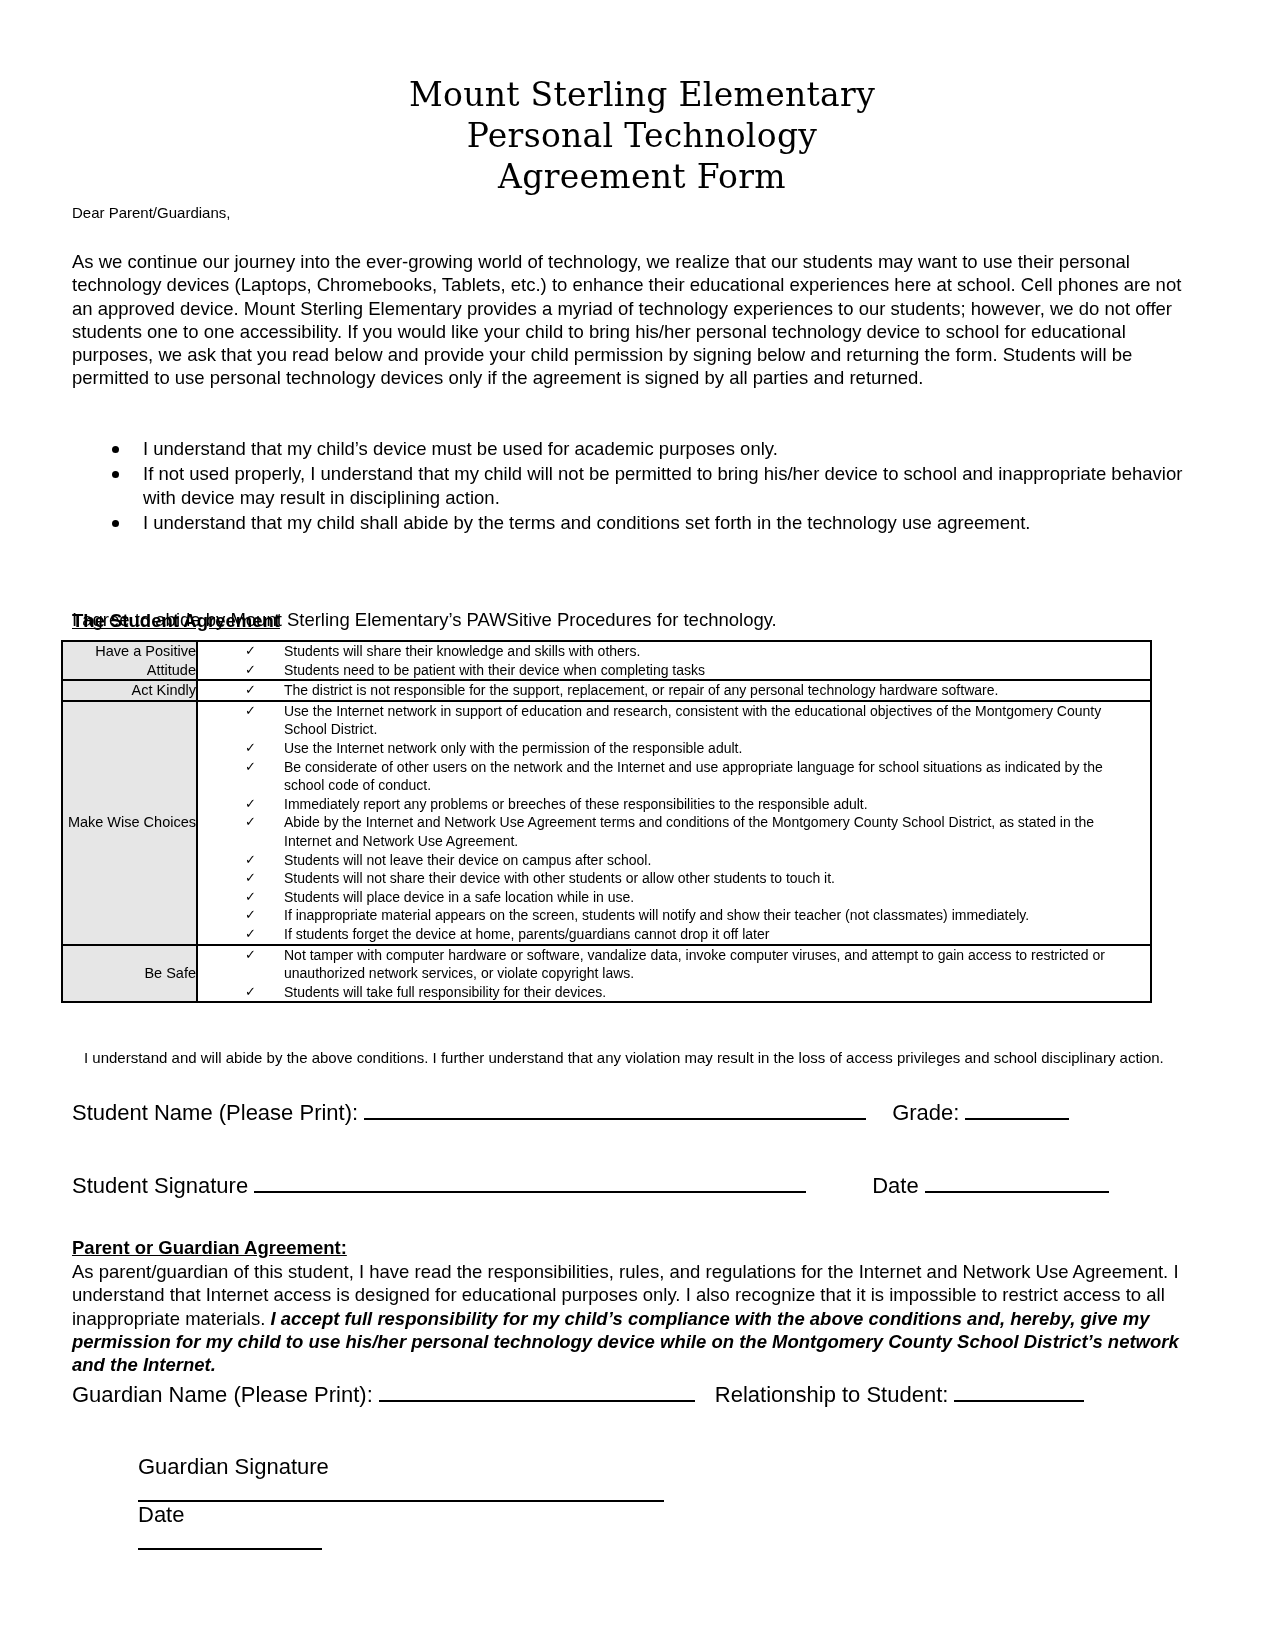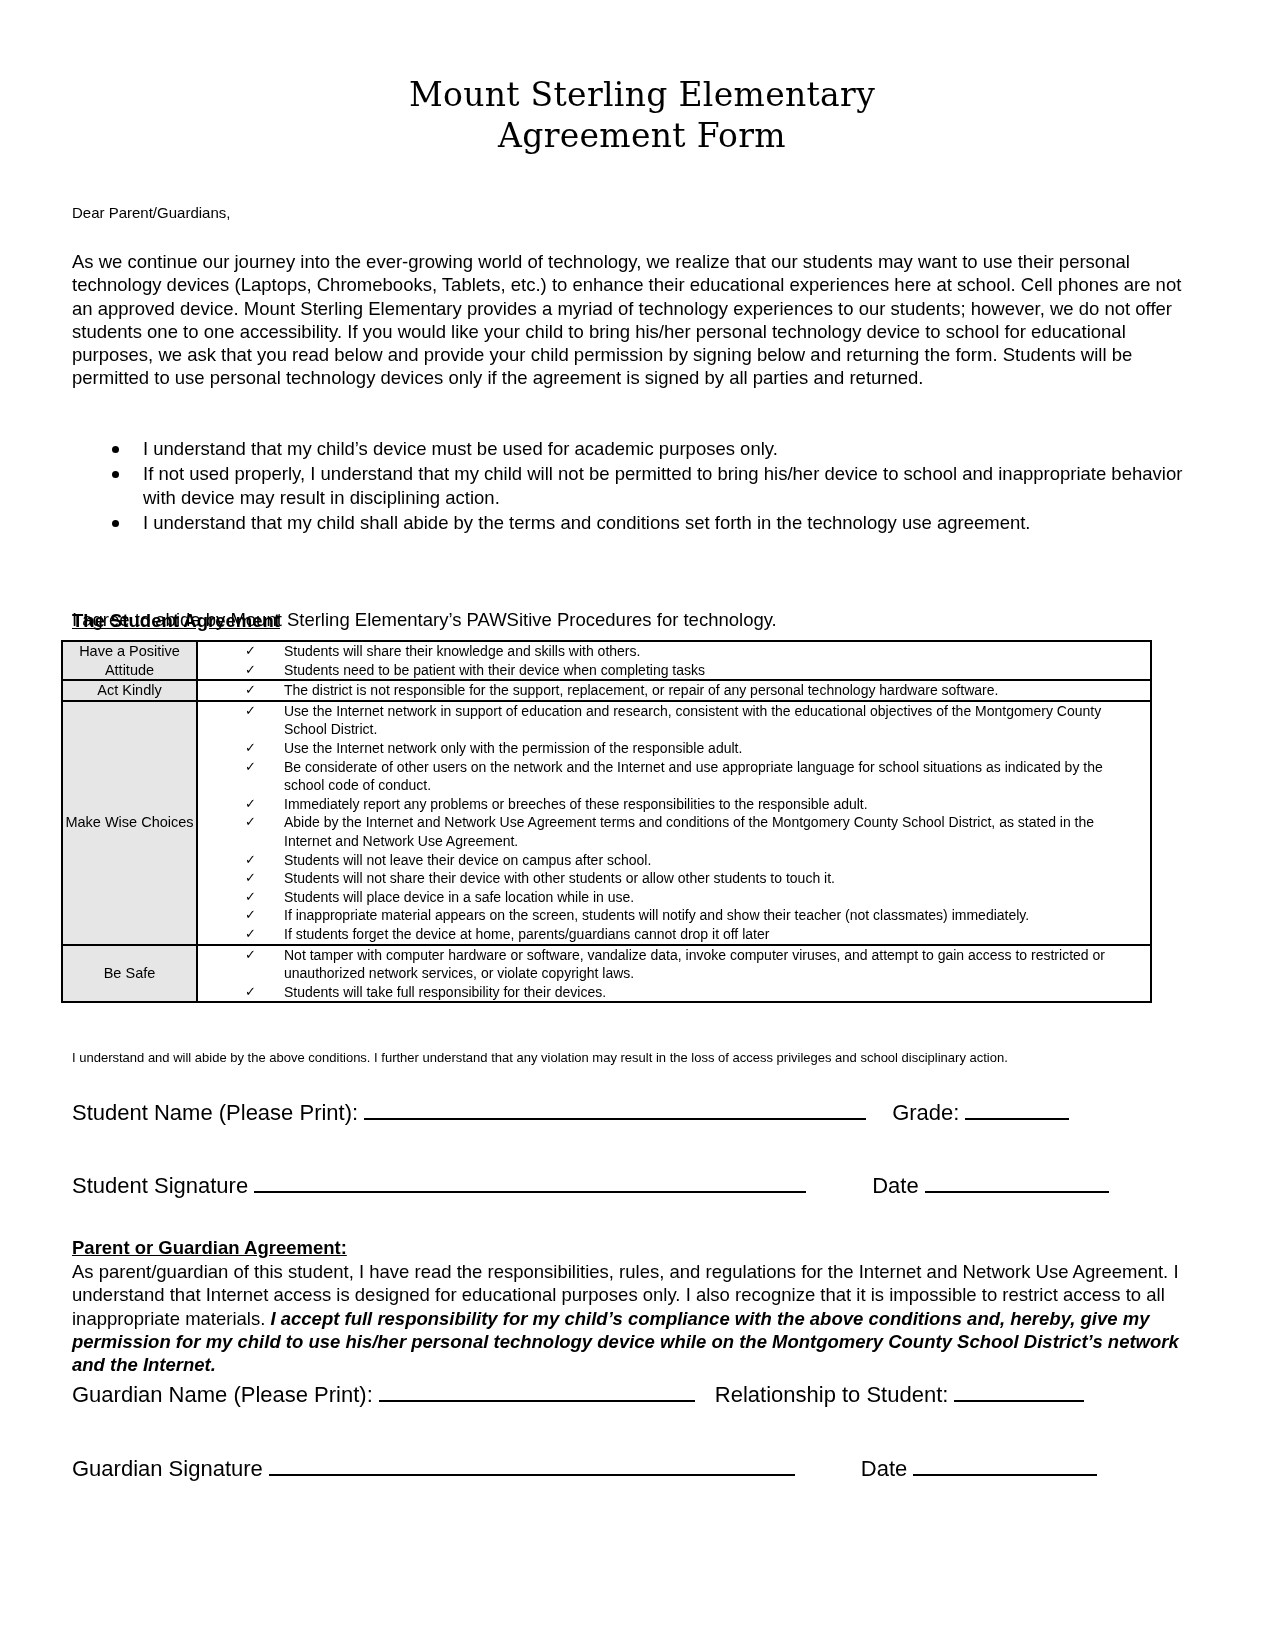--- a/index.html
+++ b/index.html
@@ -34,50 +34,51 @@
       margin-top: 24px;
     }
     .sa-intro { position: absolute; left: 0; top: 609px; font-size: 18.5px; }
 
     table.proc {
       position: absolute; left: -11px; top: 640px; width: 1091px;
       border-collapse: collapse; border: 2px solid #000; font-size: 14px;
     }
     table.proc td { border: 2px solid #000; padding: 0; vertical-align: top; }
     table.proc td.cat {
-      width: 133px; background: #e6e6e6; text-align: center; vertical-align: middle;
+      width: 133px; background: #e6e6e6; text-align: right; vertical-align: middle;
       line-height: 18.5px; font-size: 14.5px;
     }
     .item { display: flex; line-height: 18.6px; }
     .item .chk { width: 58px; text-align: right; padding-right: 28px; flex: none; font-family: "DejaVu Sans", sans-serif; font-size: 13px; }
     .item .txt { flex: 1; padding-right: 10px; }
 
     .understand {
-      position: absolute; left: 0; top: 1046px; width: 1110px;
-      font-size: 13px; line-height: 23.3px;
+      position: absolute; left: 12px; top: 1046px; width: 1110px;
+      font-size: 15px; line-height: 23.3px;
     }
     .field-row { position: absolute; left: 0; font-size: 22px; display: flex; align-items: baseline; white-space: nowrap; }
     .line { display: inline-block; border-bottom: 2px solid #000; height: 20px; margin-left: 6px; }
     .pg-heading {
       position: absolute; left: 0; top: 1237px; font-weight: bold; font-size: 18.5px;
       text-decoration: underline;
     }
     .pg-text {
       position: absolute; left: 0; top: 1260px; width: 1110px;
       font-size: 18.5px; line-height: 23.3px;
     }
     .pg-text b { font-weight: bold; font-style: italic; }
   </style>
 </head>
 <body>
 
 <div class="page">
 
   <div class="title">
     <div>Mount Sterling Elementary</div>
+    <div>Personal Technology</div>
     <div>Agreement Form</div>
   </div>
 
   <div class="greeting">Dear Parent/Guardians,</div>
   <div class="intro">As we continue our journey into the ever-growing world of technology, we realize that our students may want to use their personal technology devices (Laptops, Chromebooks, Tablets, etc.) to enhance their educational experiences here at school. Cell phones are not an approved device. Mount Sterling Elementary provides a myriad of technology experiences to our students; however, we do not offer students one to one accessibility. If you would like your child to bring his/her personal technology device to school for educational purposes, we ask that you read below and provide your child permission by signing below and returning the form. Students will be permitted to use personal technology devices only if the agreement is signed by all parties and returned.</div>
 
   <ul class="bullets">
     <li>I understand that my child’s device must be used for academic purposes only.</li>
     <li>If not used properly, I understand that my child will not be permitted to bring his/her device to school and inappropriate behavior with device may result in disciplining action.</li>
     <li>I understand that my child shall abide by the terms and conditions set forth in the technology use agreement.</li>
@@ -190,20 +191,20 @@
   <div class="pg-heading">Parent or Guardian Agreement:</div>
   <div class="pg-text"><span>As parent/guardian of this student, I have read the responsibilities, rules, and regulations for the Internet and Network Use Agreement. I understand that Internet access is designed for educational purposes only. I also recognize that it is impossible to restrict access to all inappropriate materials. </span><b>I accept full responsibility for my child’s compliance with the above conditions and, hereby, give my permission for my child to use his/her personal technology device while on the Montgomery County School District’s network and the Internet.</b></div>
 
   <div class="field-row" style="top:1380px;">
     <span>Guardian Name (Please Print):</span>
     <span class="line" style="width:316px;"></span>
     <span style="margin-left:20px;">Relationship to Student:</span>
     <span class="line" style="width:130px;"></span>
   </div>
 
-  <div class="field-row" style="top:1454px;">
+  <div class="field-row" style="top:1454px;flex-direction:column;">
     <span>Guardian Signature</span>
     <span class="line" style="width:526px;"></span>
     <span style="margin-left:66px;">Date</span>
     <span class="line" style="width:184px;"></span>
   </div>
 
 </div>
 
 </body></html>

